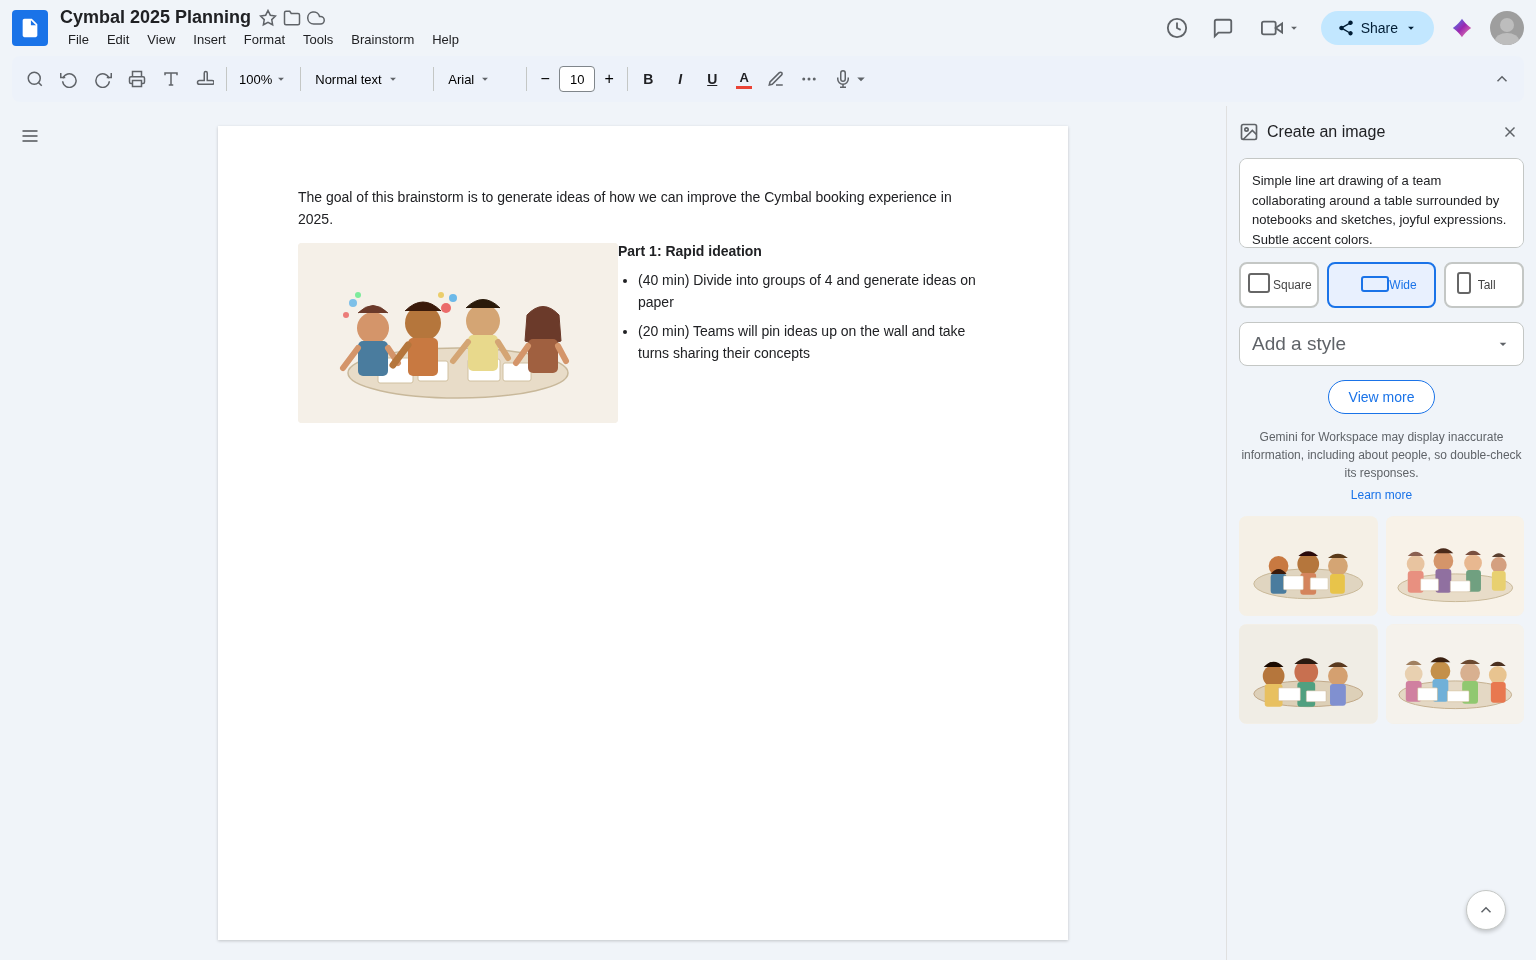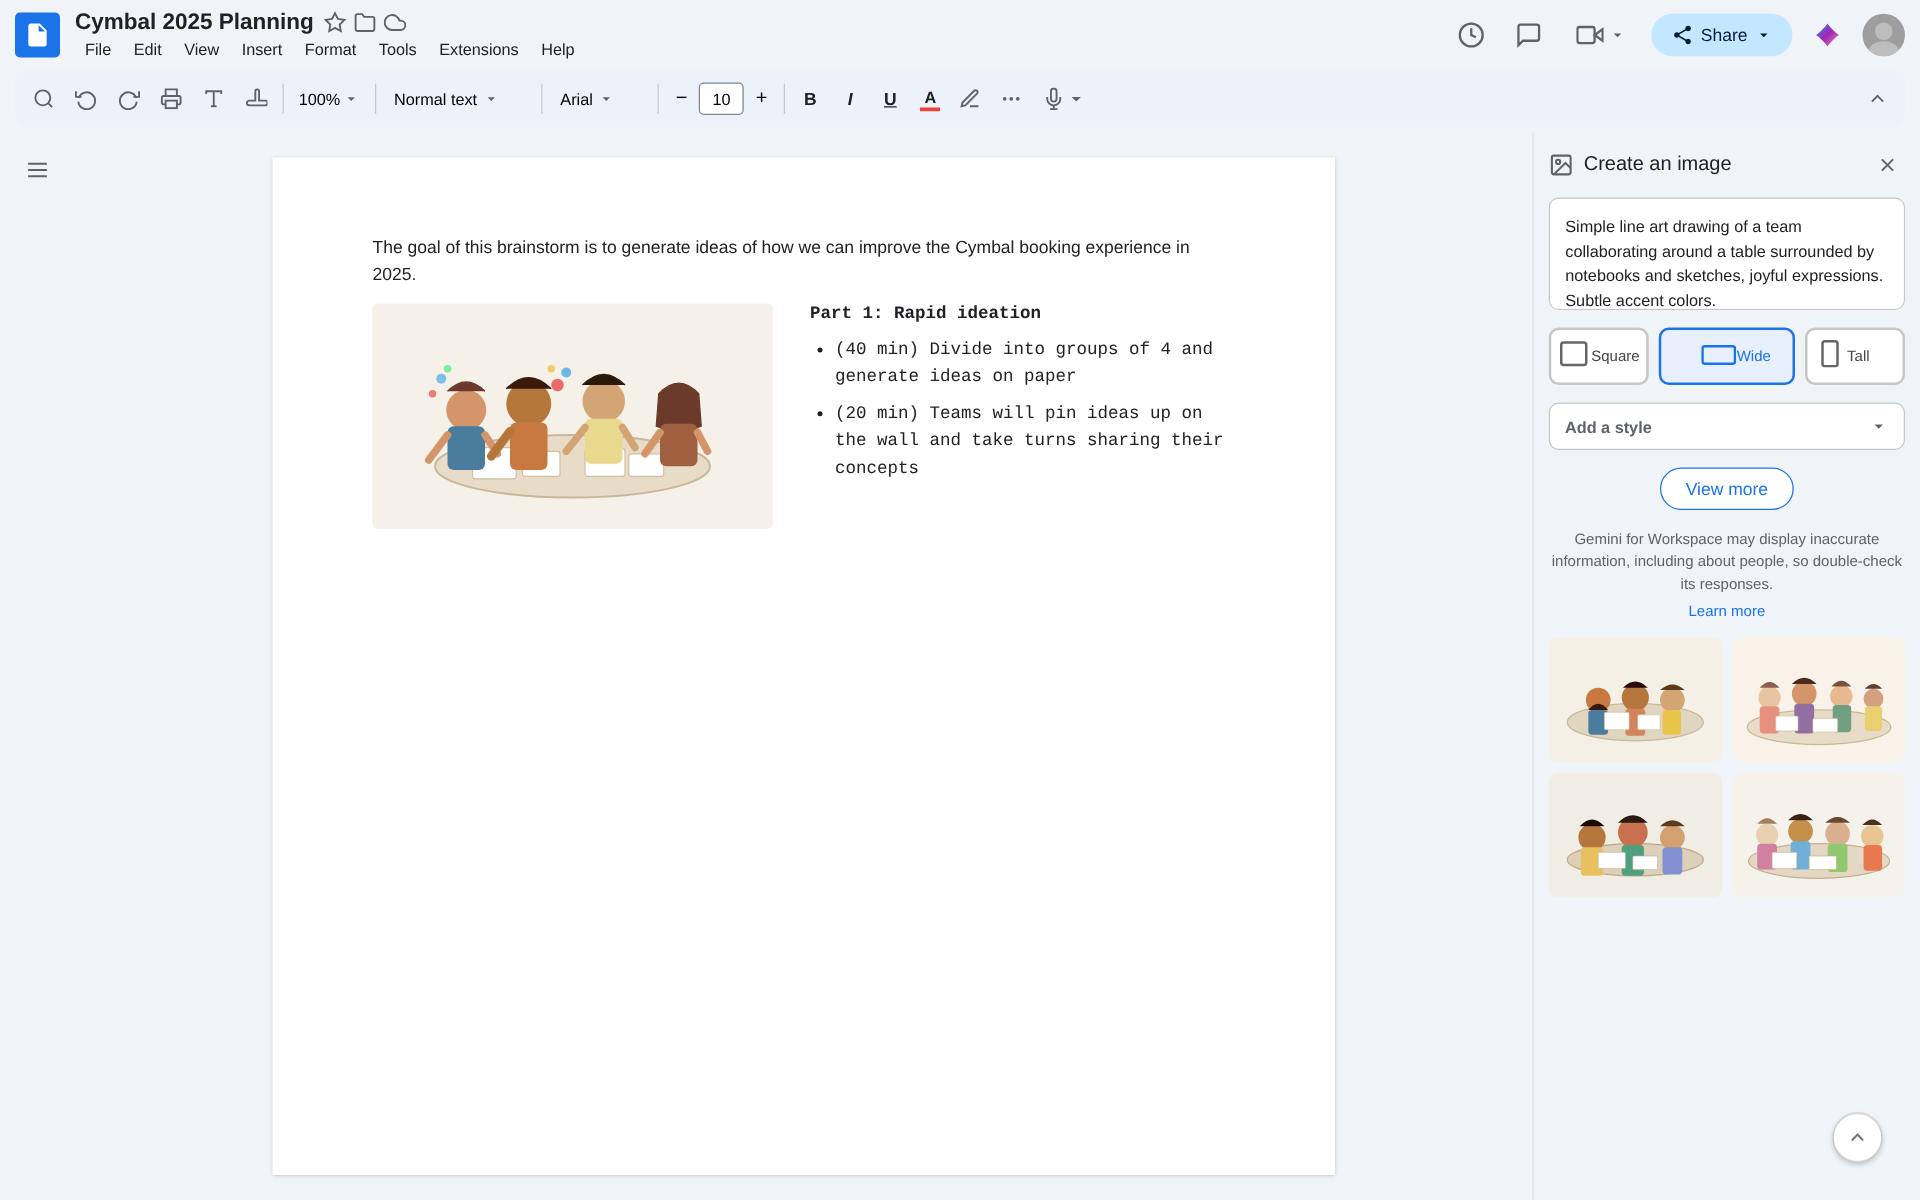--- a/index.html
+++ b/index.html
@@ -155,21 +155,21 @@
       font-size: 24px; font-weight: 600; color: #202124;
       margin-bottom: 16px; font-family: Arial, sans-serif;
     }
 
     .doc-body-text {
       font-size: 14px; color: #202124; line-height: 1.6;
       margin-bottom: 12px;
     }
 
     .doc-two-col {
-      display: flex; gap: 30px; align-items: flex-start; font-family: Liberation Mono, monospace;
+      display: flex; align-items: flex-start;
     }
 
     .doc-image-placeholder {
       width: 320px; height: 180px; background: #f5f0e8;
       border-radius: 4px; overflow: hidden; flex-shrink: 0;
       display: flex; align-items: center; justify-content: center;
     }
 
     
     .doc-right-content { flex: 1; }
@@ -210,23 +210,22 @@
       display: flex; flex-direction: row; align-items: center;
       padding: 8px 4px; cursor: pointer; background: white;
       font-size: 12px; color: #444;
     }
     .shape-option.active { border-color: #1a73e8; background: #e8f0fe; color: #1a73e8; padding-left: 32px; }
     .shape-option svg { width: 28px; height: 22px; margin-bottom: 4px; }
 
     .style-dropdown {
       display: flex; align-items: center; justify-content: space-between;
       border: 1px solid #c4c7c5; border-radius: 8px; padding: 10px 12px;
-      background: white; cursor: pointer; font-size: 13px; color: #5f6368;
+      background: white; cursor: pointer; font-size: 19px; color: #5f6368;
       margin-bottom: 14px;
-      font-weight: bold;
     }
 
     .view-more-btn {
       display: flex; align-items: center; justify-content: center;
       border: 1px solid #1a73e8; border-radius: 20px; padding: 8px 20px;
       background: white; cursor: pointer; font-size: 14px; color: #1a73e8;
       font-weight: 500; margin: 0 auto 14px auto; width: fit-content;
     }
 
     .disclaimer-text {
@@ -279,21 +278,21 @@
           </svg>
       </div>
     </div>
     <div class="menu-items">
       <span class="menu-item">File</span>
       <span class="menu-item">Edit</span>
       <span class="menu-item">View</span>
       <span class="menu-item">Insert</span>
       <span class="menu-item">Format</span>
       <span class="menu-item">Tools</span>
-      <span class="menu-item">Extensions</span>
+      <span class="menu-item">Brainstorm</span>
       <span class="menu-item">Help</span>
     </div>
   </div>
 
   <div class="spacer"></div>
 
   <div class="top-right-actions">
     <button class="icon-btn">
       <svg viewBox="0 0 24 24" fill="none" stroke="#5f6368" stroke-width="2">
           <circle cx="12" cy="12" r="10"></circle>

